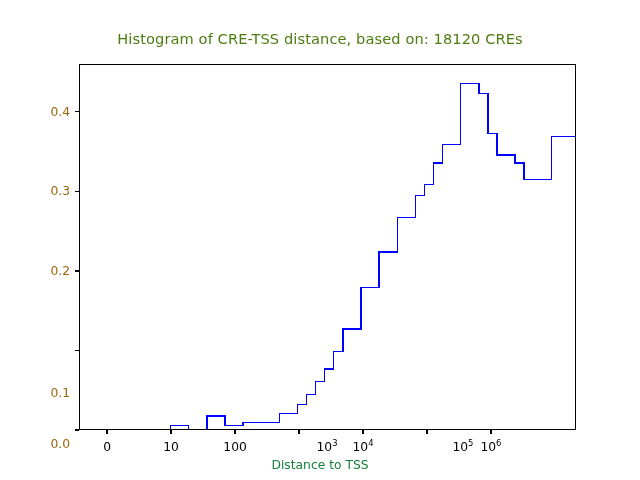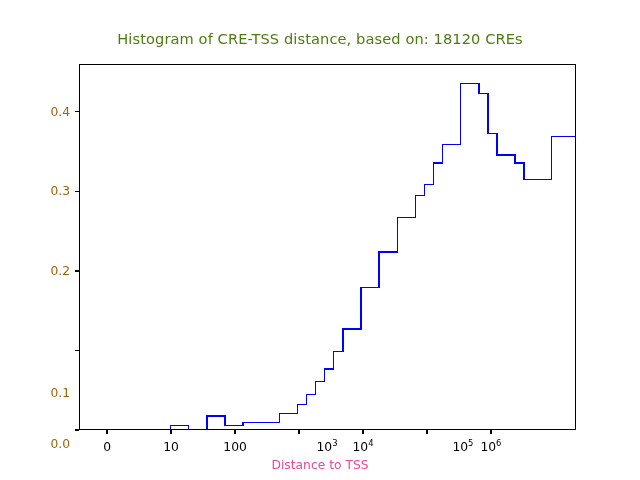--- a/index.html
+++ b/index.html
@@ -24,21 +24,21 @@
   .ytick-mark{position:absolute;left:75px;width:4px;height:1.3px;background:#000000;}
   
   .xtick-label{
     position:absolute;top:440px;font-size:12.3px;color:#000000;
     transform:translateX(-50%);white-space:nowrap;
   }
   .xtick-label sup{font-size:8.4px;vertical-align:super;line-height:0;}
   .xtick-mark{position:absolute;top:430px;width:1.3px;height:4px;background:#000000;}
   #x-axis-label{
     position:absolute;left:0;top:458px;width:640px;text-align:center;
-    font-size:12.3px;color:#ec4899;
+    font-size:12.3px;color:#15803d;
   }
 </style>
 </head>
 <body>
 
 <div id="figure">
 
   <div id="chart-title">Histogram of CRE-TSS distance, based on: 18120 CREs</div>
 
   <div id="y-ticks">

